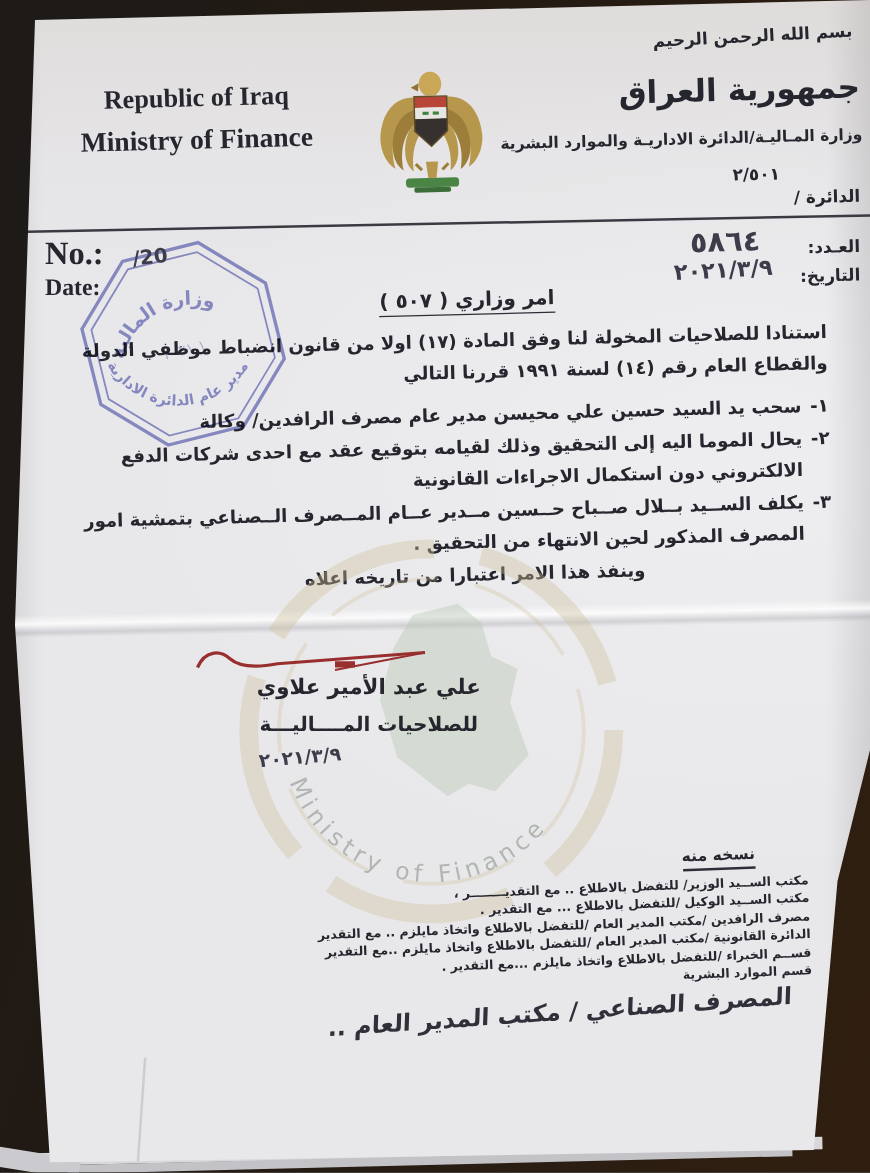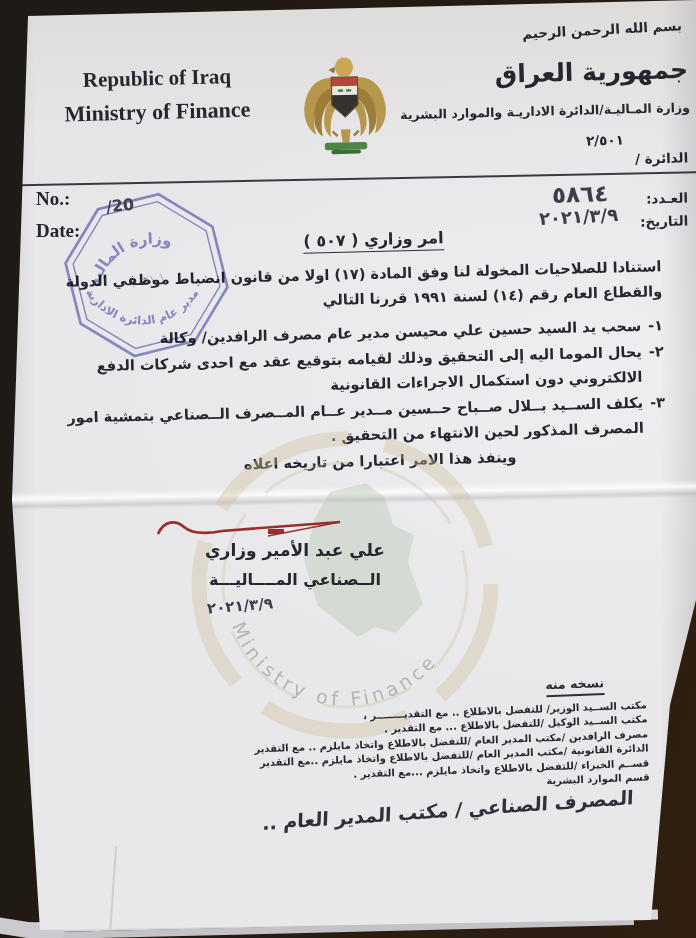--- a/index.html
+++ b/index.html
@@ -82,21 +82,21 @@
     </div>
 
     <div class="abs ar ink" style="right:14px;top:22px;width:180px;font-size:13.5px;transform:rotate(-3deg);letter-spacing:.5px;">بسم الله الرحمن الرحيم</div>
     <div class="abs ar ink tl" style="right:8px;top:58px;width:240px;font-size:25px;">جمهورية العراق</div>
     <div class="abs ar ink tl" style="right:6px;top:104px;width:330px;font-size:12.5px;white-space:nowrap;">وزارة المـاليـة/الدائرة الاداريـة والموارد البشرية</div>
     <div class="abs ar ink tl" style="right:72px;top:132px;font-size:13.5px;">٢/٥٠١</div>
     <div class="abs ar ink tl" style="right:8px;top:150px;font-size:13.5px;">الدائرة /</div>
 
     <div class="hdr-line"></div>
 
-    <div class="abs en ink" style="left:36px;top:188px;font-size:19px;">No.:</div>
+    <div class="abs en ink" style="left:36px;top:188px;font-size:26px;">No.:</div>
     <div class="abs en ink" style="left:36px;top:220px;font-size:19px;">Date:</div>
     <div class="abs ar ink tl" style="right:8px;top:190px;font-size:13.5px;">العـدد:</div>
     <div class="abs ar hand" style="right:88px;top:181px;font-size:23px;letter-spacing:9px;font-weight:700;transform:rotate(-2deg);">٥٨٦٤</div>
     <div class="abs ar ink tl" style="right:8px;top:213px;font-size:13.5px;">التاريخ:</div>
     <div class="abs ar hand" style="right:78px;top:206px;font-size:18px;letter-spacing:3px;font-weight:700;transform:rotate(-3deg);">٢٠٢١/٣/٩</div>
 
     <div class="abs ar ink tl" style="left:296px;top:230px;width:155px;text-align:center;font-size:16px;"><span class="title">امر وزاري ( ٥٠٧ )</span></div>
 
     <div class="abs ar ink body-text tl" style="left:66px;top:262px;width:598px;">
       <div>استنادا للصلاحيات المخولة لنا وفق المادة (١٧) اولا من قانون انضباط موظفي الدولة والقطاع العام رقم (١٤) لسنة ١٩٩١ قررنا التالي</div>
@@ -128,22 +128,22 @@
         </text>
       </svg>
     </div>
 
     <div>
       <svg class="abs" style="left:150px;top:510px;" width="195" height="34" viewBox="0 0 195 34">
         <path d="M8,24 C14,10 26,10 34,17 S56,24 72,21 L190,12" fill="none" stroke="#982f2e" stroke-width="2.6"></path>
         <path d="M190,12 L118,26" fill="none" stroke="#982f2e" stroke-width="1.6"></path>
         <rect x="118" y="19" width="16" height="5" fill="#982f2e"></rect>
       </svg>
-      <div class="abs ar ink" style="left:150px;top:540px;width:290px;text-align:center;font-size:17px;">علي عبد الأمير وزاري</div>
-      <div class="abs ar ink" style="left:150px;top:570px;width:290px;text-align:center;font-size:16px;">الــصناعي المــــاليـــة</div>
+      <div class="abs ar ink" style="left:150px;top:540px;width:290px;text-align:center;font-size:17px;">علي عبد الأمير علاوي</div>
+      <div class="abs ar ink" style="left:150px;top:570px;width:290px;text-align:center;font-size:16px;">للصلاحيات المــــاليـــة</div>
       <div class="abs ar hand" style="left:125px;top:597px;width:230px;text-align:center;font-size:15px;font-weight:700;transform:rotate(-5deg);letter-spacing:2px;">٢٠٢١/٣/٩</div>
     </div>
 
     <div class="abs ar ink" style="right:48px;top:682px;width:450px;transform:rotate(-2.2deg);">
       <div class="dist-head">نسخه منه</div>
       <div class="dist-rule"></div>
       <div class="dist">مكتب الســيد الوزير/ للتفضل بالاطلاع .. مع التقديــــــــر ،</div>
       <div class="dist">مكتب الســيد الوكيل /للتفضل بالاطلاع ... مع التقدير .</div>
       <div class="dist">مصرف الرافدين /مكتب المدير العام /للتفضل بالاطلاع واتخاذ مايلزم .. مع التقدير</div>
       <div class="dist">الدائرة القانونية /مكتب المدير العام /للتفضل بالاطلاع واتخاذ مايلزم ..مع التقدير</div>

